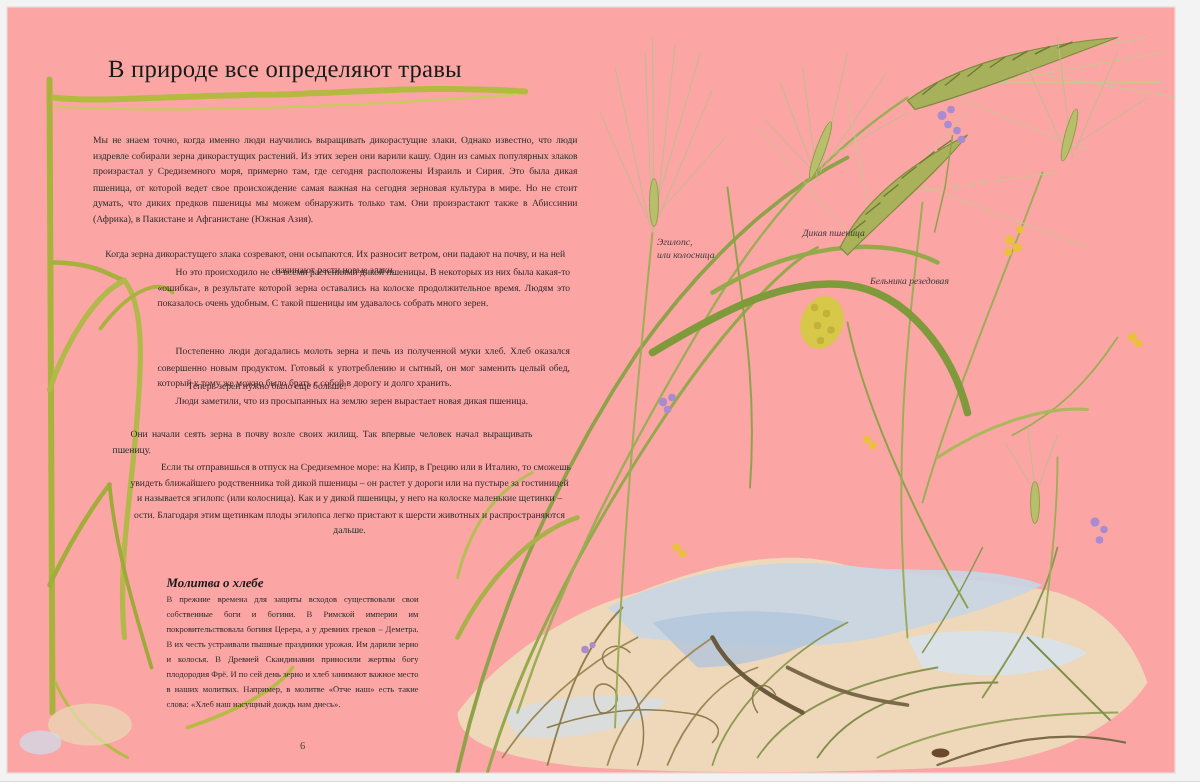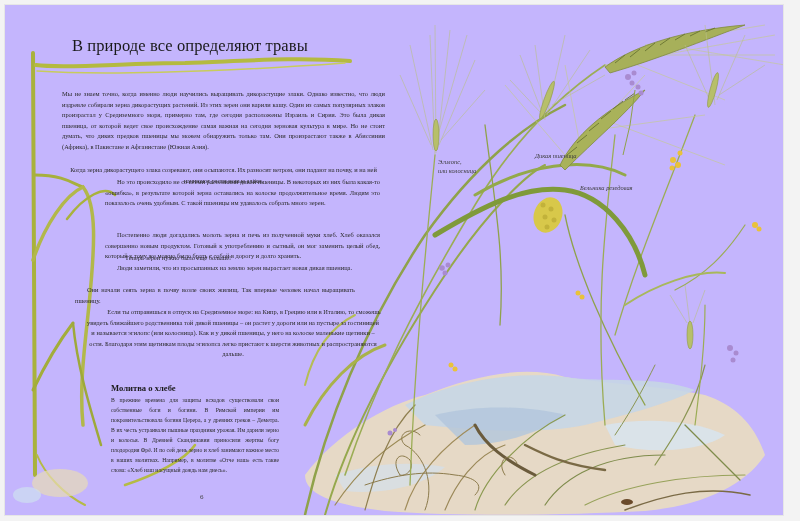--- a/index.html
+++ b/index.html
@@ -4,21 +4,21 @@
   <style>
     html, body { margin: 0; padding: 0; }
     body {
       width: 800px; height: 521px; overflow: hidden;
       background: #f3f3f3;
       font-family: "Liberation Serif", "DejaVu Serif", serif;
       position: relative;
     }
     .spread {
       position: absolute; left: 4px; top: 4px; width: 780px; height: 512px;
-      background: #c4b5fd;
+      background: #fca5a5;
       border: 1px solid #e6e6e6;
       box-sizing: border-box;
       overflow: hidden;
     }
     svg.art { position: absolute; left: 0; top: 0; width: 780px; height: 512px; }
     .title {
       position: absolute; left: 67px; top: 31px;
       font-size: 16.5px; color: #1a1a1a; letter-spacing: 0.1px;
       white-space: nowrap;
     }
@@ -31,21 +31,21 @@
     .p1 { left: 57px; top: 84px; width: 323px; }
     .p2 { left: 62px; top: 160px; width: 313px; text-align: center; }
     .p3 { left: 100px; top: 172px; width: 275px; text-indent: 12px; }
     .p4 { left: 100px; top: 225px; width: 275px; text-indent: 12px; }
     .p5 { left: 100px; top: 248px; width: 275px; text-indent: 20px; }
     .p6 { left: 100px; top: 258px; width: 275px; text-indent: 12px; }
     .p7 { left: 70px; top: 280px; width: 280px; text-indent: 12px; }
     .p8 { left: 80px; top: 302px; width: 296px; text-indent: 22px; text-align: center; }
     .box-title {
       position: absolute; left: 106px; top: 378px;
-      font-size: 8.6px; font-weight: bold; color: #1a1a1a;
+      font-size: 8.6px; font-weight: bold; color: #1a1a1a; font-style: italic;
     }
     .box {
       position: absolute; left: 106px; top: 390px; width: 168px;
       font-size: 5.7px; line-height: 10px; color: #2a2a2a; text-align: justify;
     }
     .page-num {
       position: absolute; left: 195px; top: 488px;
       font-size: 7px; color: #444;
     }
     .label {

